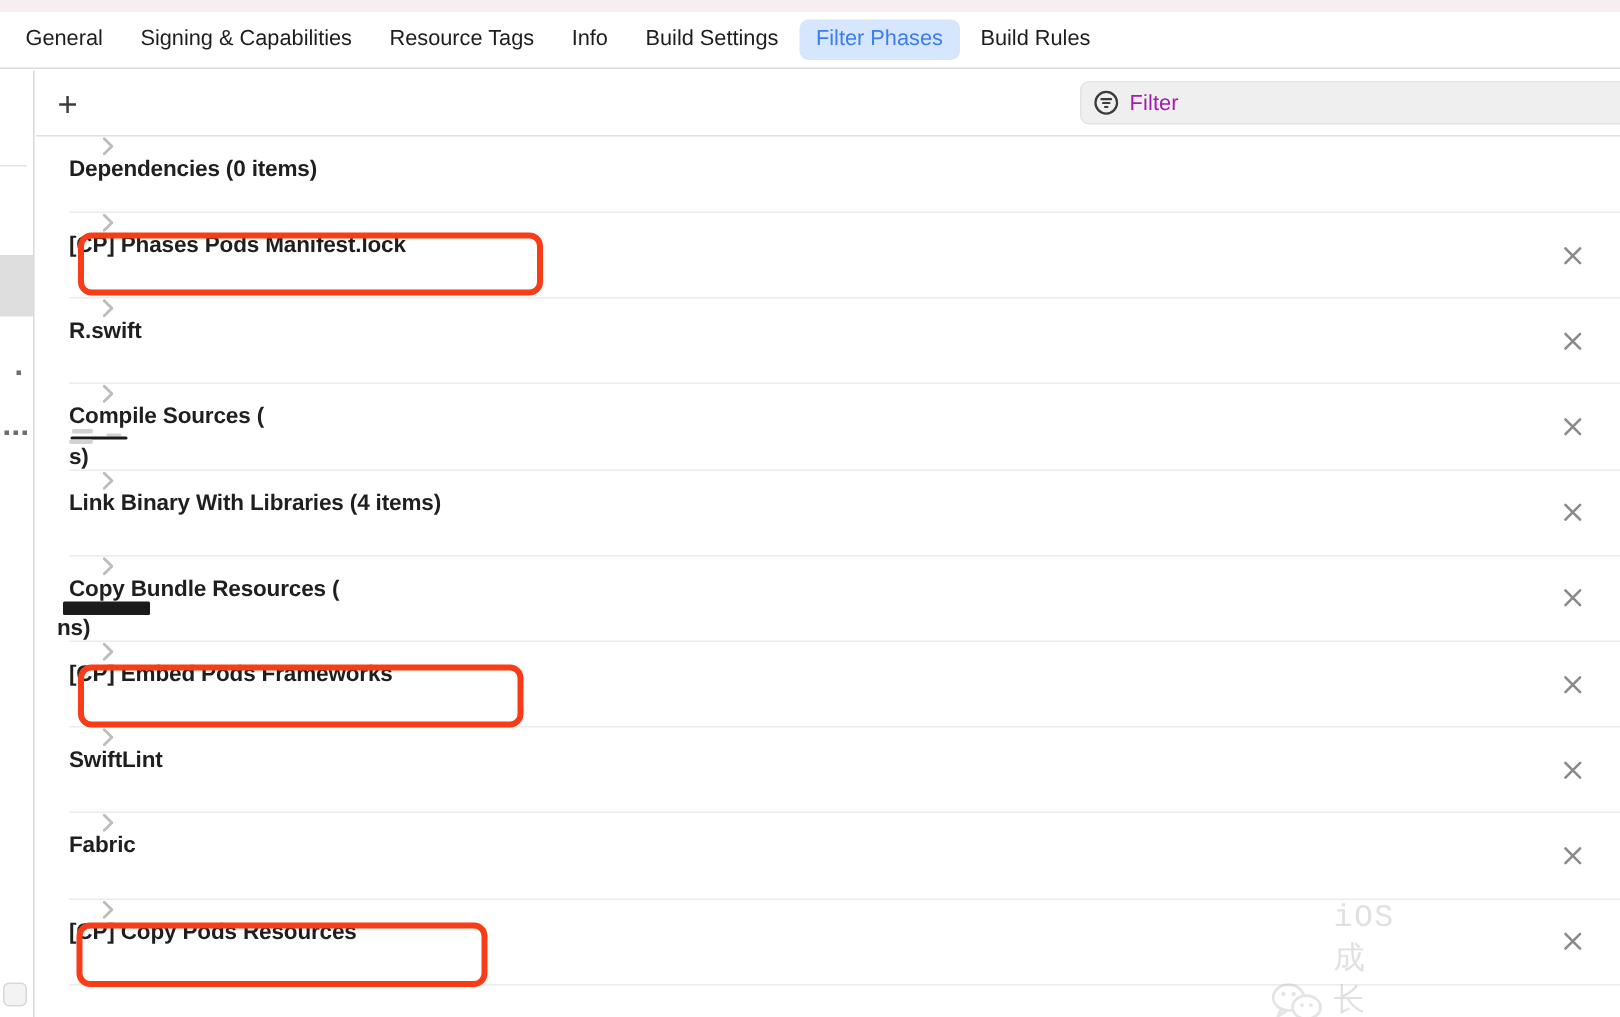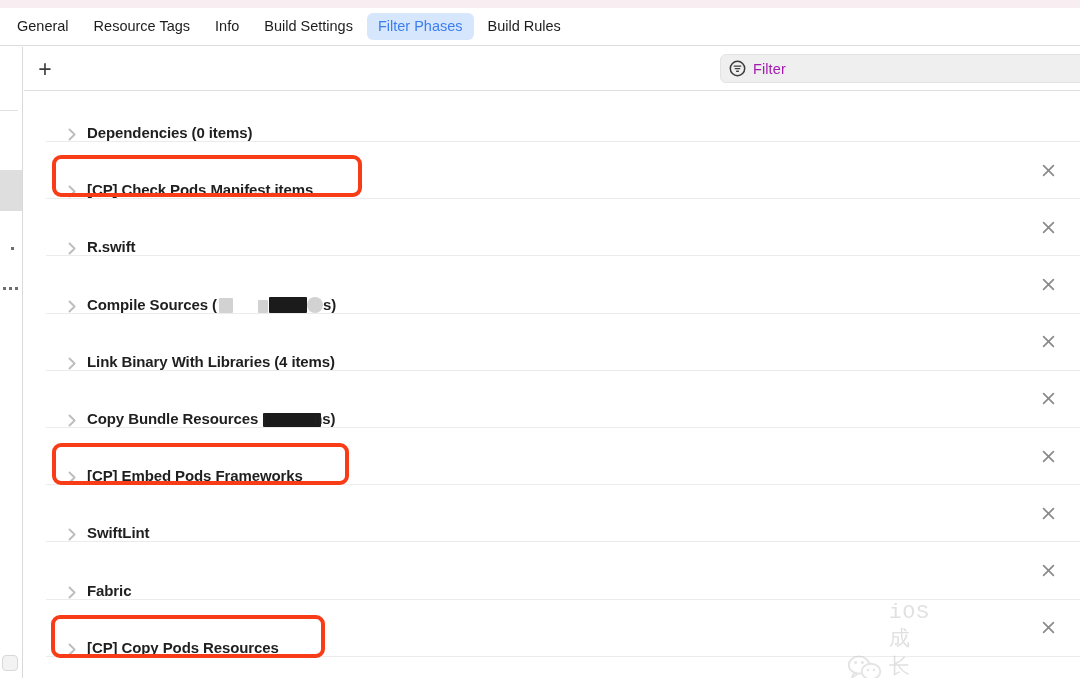--- a/index.html
+++ b/index.html
@@ -88,24 +88,25 @@
   .filter-icon { width:17px; height:17px; flex:0 0 17px; margin-right:7px; }
   .filter-placeholder {
     font-size:14.5px; color:#a21caf; letter-spacing:.1px;
   }
 
   
   .phase-list { position:relative; width:100%; }
   .phase-row {
     position:relative;
     height:57.2px;
-    display:flex; align-items:flex-end;
+    display:flex; align-items:flex-start;
     border-bottom:1px solid #ececec;
     margin-left:22px;
     margin-right:0;
+    flex-direction:column;
   }
   .phase-row:first-child { height:51px; }
   .disclosure {
     flex:0 0 auto;
     width:18px; margin-left:17px; margin-right:6px;
     display:flex; align-items:center; justify-content:center;
     color:#bdbdbd;
     cursor:default;
   }
   .phase-label {
@@ -159,20 +160,21 @@
 </style>
 </head>
 <body>
 
 <div id="app">
 
   <div class="chrome-strip"></div>
 
   <div class="tabbar">
     <div class="tab">General</div>
+    <div class="tab">Signing &amp; Capabilities</div>
     <div class="tab">Resource Tags</div>
     <div class="tab">Info</div>
     <div class="tab">Build Settings</div>
     <div class="tab active">Filter Phases</div>
     <div class="tab">Build Rules</div>
   </div>
 
   <div class="left-gutter">
     <div class="gutter-line" style="top:63px;"></div>
     <div class="gutter-sel"></div>
@@ -212,21 +214,21 @@
         </span>
         <span class="phase-label">Dependencies (0 items)</span>
       </div>
 
       <div class="phase-row">
         <span class="disclosure">
           <svg width="9" height="13" viewBox="0 0 9 13">
               <path d="M1.5 1.5L6.6 6.5L1.5 11.5" fill="none" stroke="#bdbdbd" stroke-width="1.9" stroke-linecap="round" stroke-linejoin="round"></path>
             </svg>
         </span>
-        <span class="phase-label">[CP] Check Pods Manifest.items</span>
+        <span class="phase-label">[CP] Phases Pods Manifest.lock</span>
         <span class="delete-btn">
           <svg width="13" height="13" viewBox="0 0 13 13">
               <path d="M1.6 1.6L11.4 11.4M11.4 1.6L1.6 11.4" stroke="#8a8a8a" stroke-width="1.7" stroke-linecap="round"></path>
             </svg>
         </span>
       </div>
 
       <div class="phase-row">
         <span class="disclosure">
           <svg width="9" height="13" viewBox="0 0 9 13">

